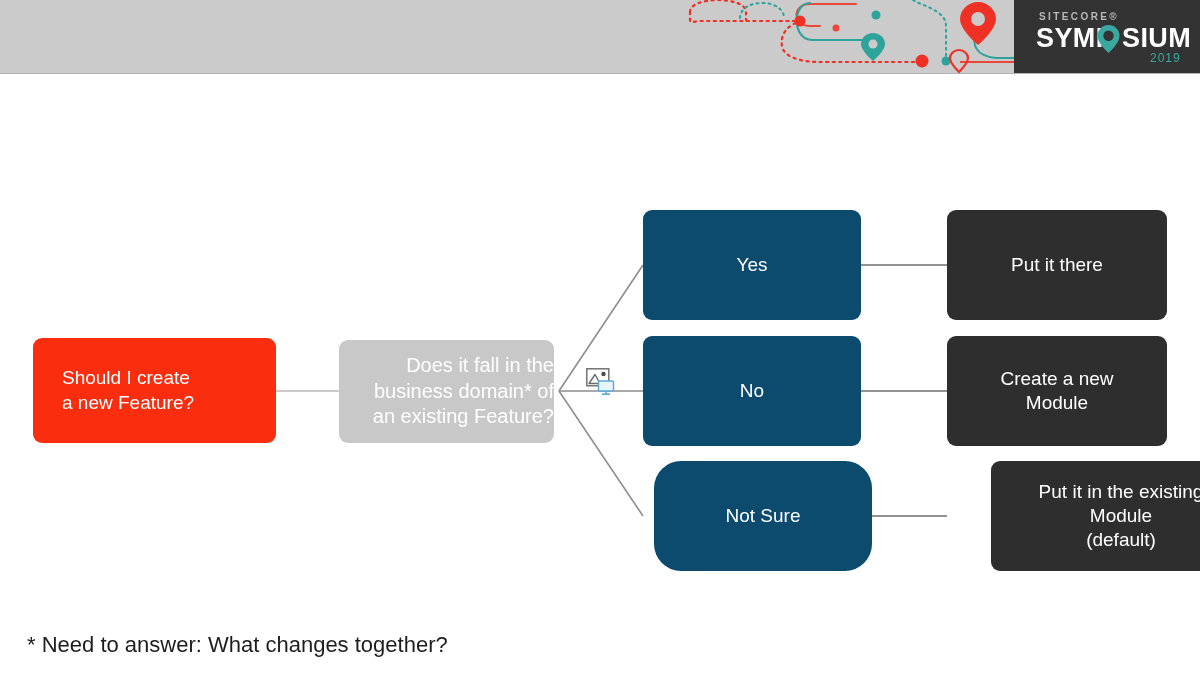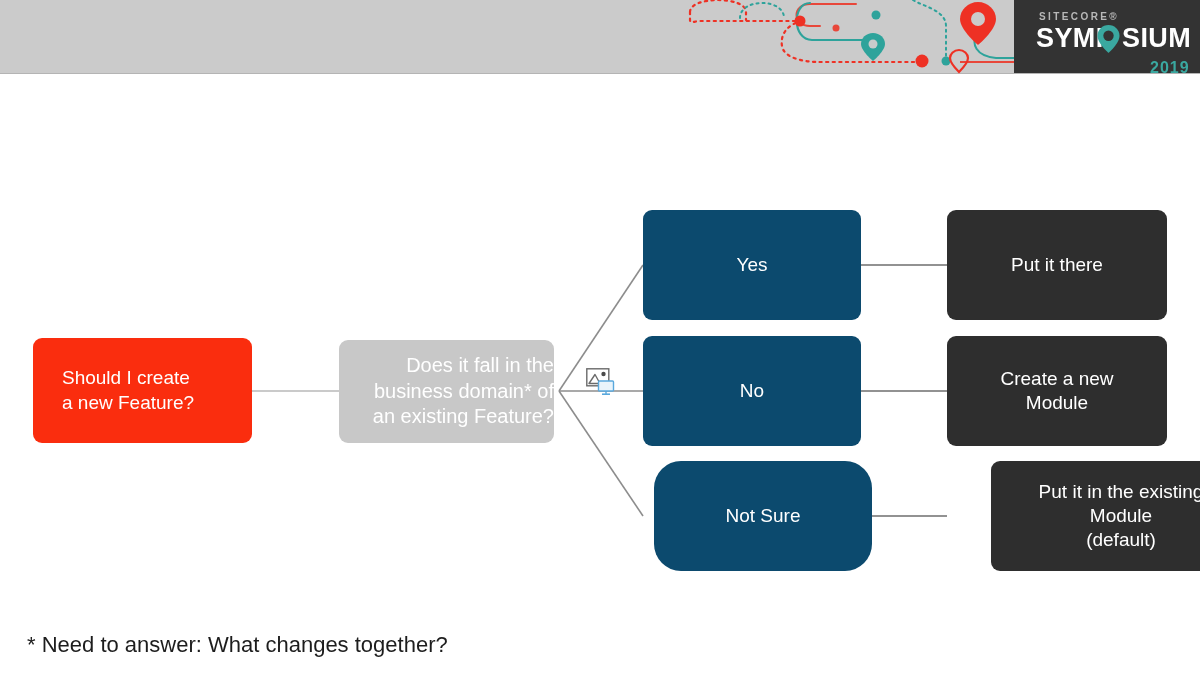--- a/index.html
+++ b/index.html
@@ -90,23 +90,23 @@
   #logo-pin {
     position: absolute;
     left: 60px;
     top: 1px;
     width: 25px;
     height: 30px;
   }
   #logo-year {
     position: absolute;
     left: 136px;
-    top: 59px;
-    font-size: 16px;
-    font-weight: bold;
+    top: 51px;
+    font-size: 12px;
+    font-weight: normal;
     letter-spacing: 1px;
     color: #3aa8a0;
   }
 
   
   #flow {
     position: absolute;
     left: 0; top: 0;
     width: 1200px;
     height: 677px;
@@ -246,21 +246,21 @@
 
       <line x1="559" y1="391" x2="643" y2="265" stroke="#8d8d8d" stroke-width="1.6"></line>
       <line x1="559" y1="391" x2="643" y2="391" stroke="#8d8d8d" stroke-width="1.6"></line>
       <line x1="559" y1="391" x2="643" y2="516" stroke="#8d8d8d" stroke-width="1.6"></line>
 
       <line x1="861" y1="265" x2="947" y2="265" stroke="#6e6e6e" stroke-width="1.6"></line>
       <line x1="861" y1="391" x2="947" y2="391" stroke="#6e6e6e" stroke-width="1.6"></line>
       <line x1="861" y1="516" x2="947" y2="516" stroke="#6e6e6e" stroke-width="1.6"></line>
     </svg>
 
-    <div class="node node-start" style="left:33px; top:338px; width:219px; height:105px;">
+    <div class="node node-start" style="left:33px; top:338px; width:243px; height:105px;">
       <span class="node-text">Should I create
 a new Feature?</span>
     </div>
 
     <div class="node node-decision" style="left:339px; top:340px; width:215px; height:103px;">
       <span class="node-text">Does it fall in the
 business domain* of
 an existing Feature?</span>
     </div>
 

